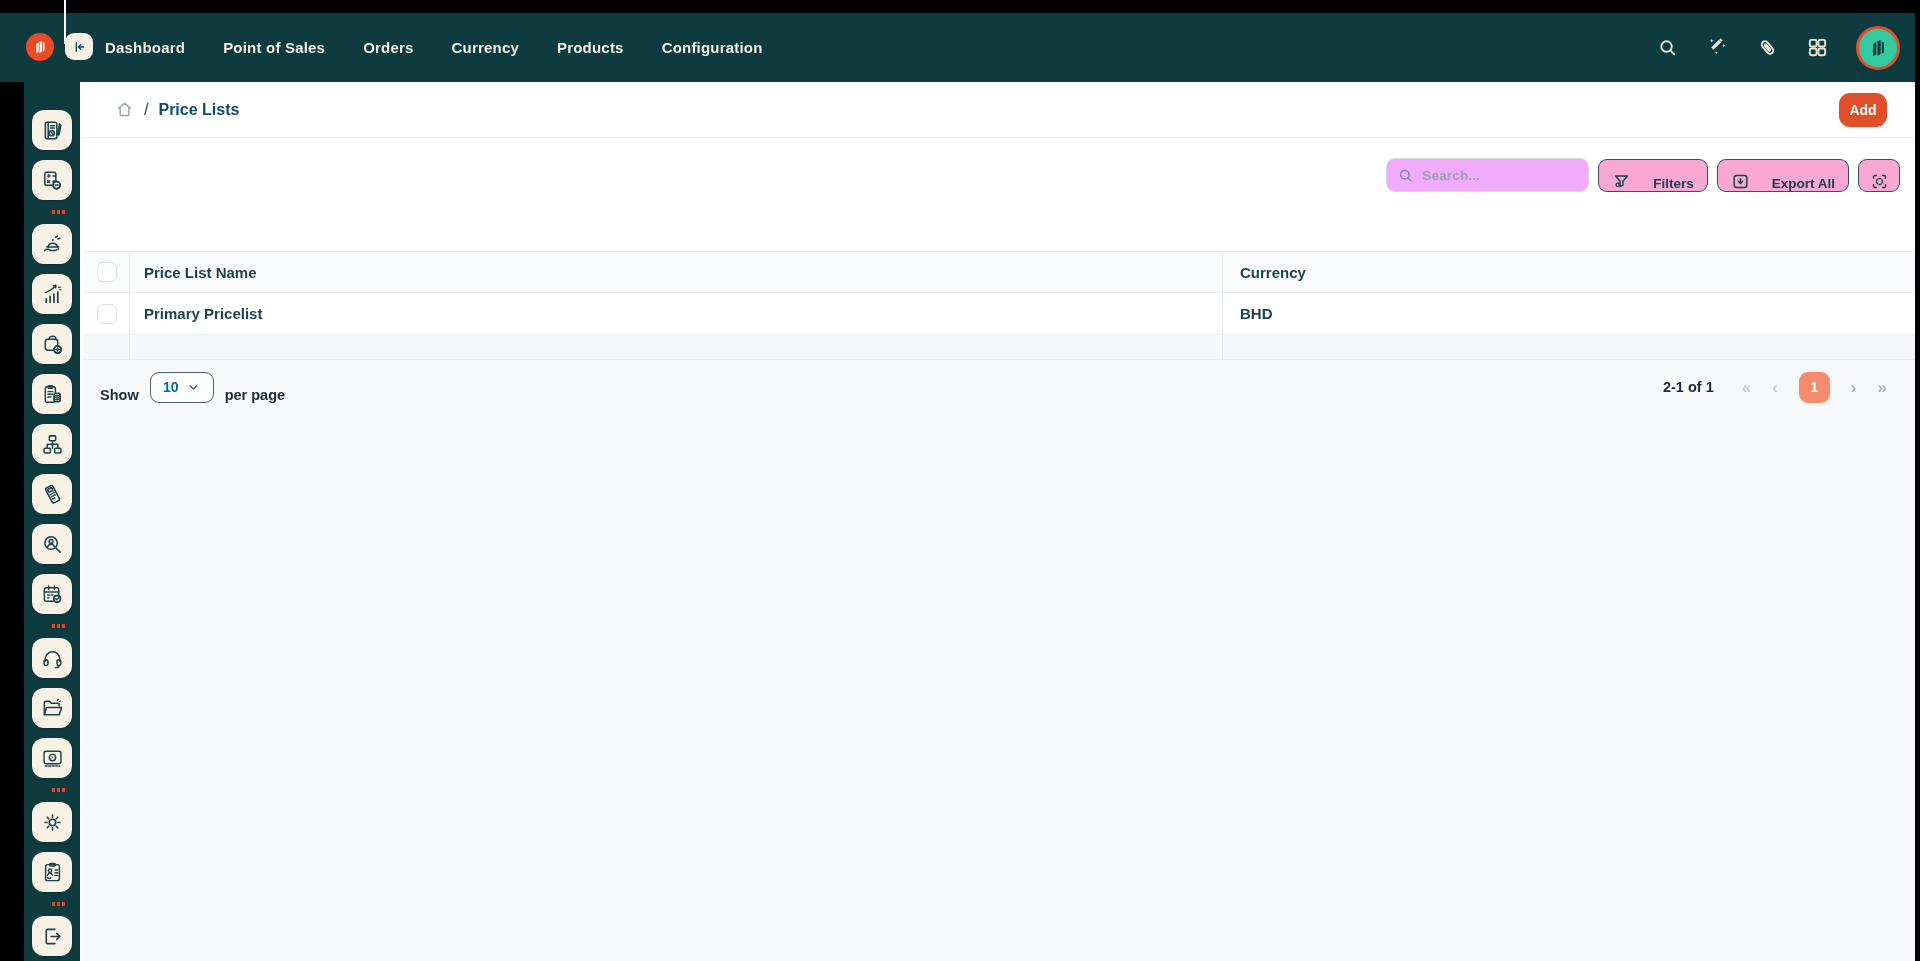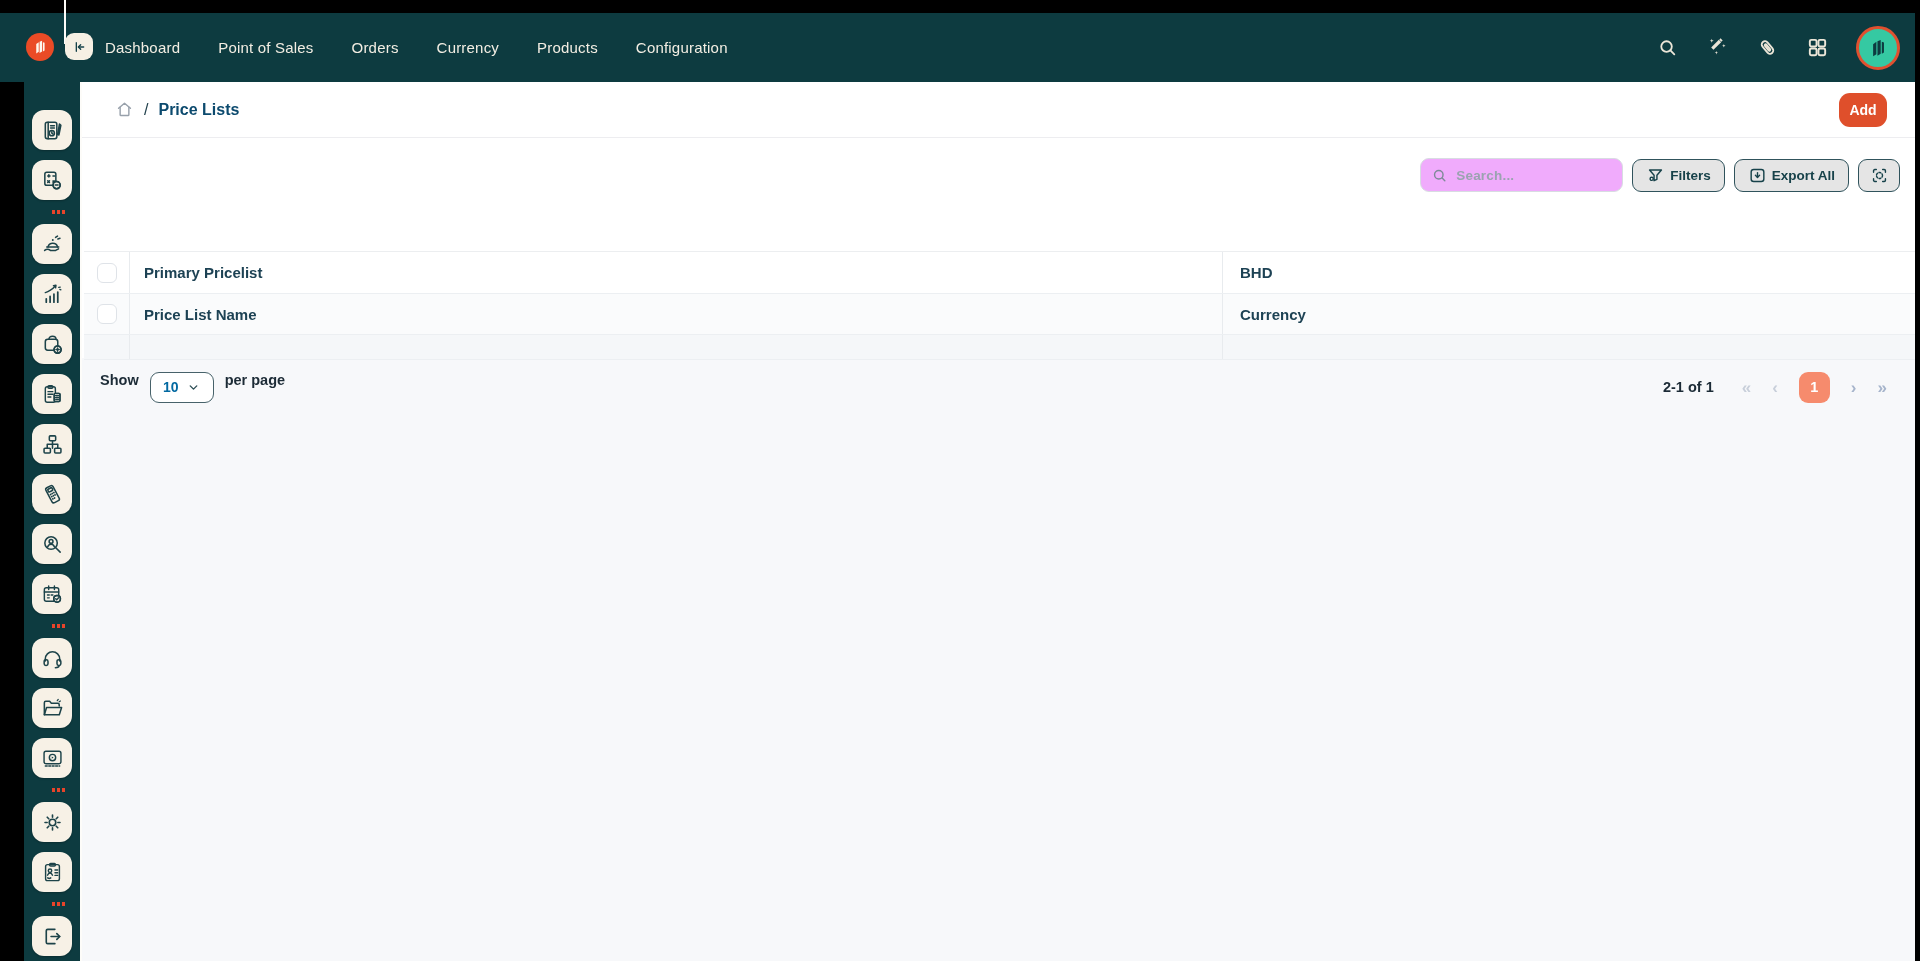--- a/index.html
+++ b/index.html
@@ -5,21 +5,21 @@
   * { margin:0; padding:0; box-sizing:border-box; }
   html,body { width:1920px; height:961px; background:#000; font-family:"Liberation Sans", sans-serif; overflow:hidden; }
   .stage { position:relative; width:1920px; height:961px; background:#000; }
 
   
   .topbar { position:absolute; left:0; top:13px; width:1915px; height:69px; background:#0d3b40; display:flex; align-items:center; }
   .vline-top { position:absolute; left:64px; top:0; width:2px; height:44px; background:#fdfcf9; z-index:3; }
   .logo-circle { position:absolute; left:26px; top:33px; width:28px; height:28px; border-radius:50%; background:#ea4b26; display:flex; align-items:center; justify-content:center; z-index:4; }
   .collapse-pill { position:absolute; left:65px; top:33px; width:28px; height:27px; border-radius:9px; background:#f6f0e4; display:flex; align-items:center; justify-content:center; z-index:4; color:#16424a; cursor:pointer; }
   .nav { position:absolute; left:105px; top:13px; height:69px; display:flex; align-items:center; gap:38px; }
-  .nav-item { color:#f3eee3; font-size:15px; font-weight:400; letter-spacing:.2px; cursor:pointer; white-space:nowrap; }
+  .nav-item { color:#f3eee3; font-size:15px; font-weight:700; letter-spacing:.2px; cursor:pointer; white-space:nowrap; }
   .top-actions { position:absolute; right:20px; top:13px; height:69px; display:flex; align-items:center; gap:27px; color:#ece6d8; }
   .top-icon { width:23px; height:23px; cursor:pointer; display:block; }
   .avatar { width:44px; height:44px; border-radius:50%; background:#35c9a2; border:3px solid #e0502f; display:flex; align-items:center; justify-content:center; cursor:pointer; }
 
   
   .sidebar { position:absolute; left:24px; top:82px; width:56px; height:879px; background:#0d3b40; display:flex; flex-direction:column; align-items:center; padding-top:28px; gap:10px; overflow:hidden; }
   .side-divider { position:absolute; left:80px; top:82px; width:2px; height:879px; background:#fdfcf9; z-index:2; }
   .tile { width:40px; height:40px; min-height:40px; border-radius:12px; background:#f7f1e6; color:#1d4349; display:flex; align-items:center; justify-content:center; cursor:pointer; box-shadow:0 1px 2px rgba(0,0,0,.25); }
   .tile svg { width:23px; height:23px; }
   .dash { width:13px; height:4px; min-height:4px; margin-left:12px; background:repeating-linear-gradient(90deg,#e8442a 0 3px,transparent 3px 5px); }
@@ -30,40 +30,40 @@
   .crumb { display:flex; align-items:center; gap:10px; }
   .crumb-sep { color:#23424e; font-size:16px; font-weight:400; }
   .crumb-current { color:#0c4a6e; font-size:16px; font-weight:800; }
   .add-btn { position:absolute; top:11px; right:28px; width:48px; height:34px; background:#df4f2b; border:none; border-radius:11px; color:#fff; font-family:inherit; font-size:14px; font-weight:700; cursor:pointer; }
 
   .white-card { position:absolute; left:0; top:55px; right:0; height:221px; background:#fff; border-top:1px solid #ededf0; }
   .toolbar { position:absolute; top:20px; right:15px; display:flex; align-items:center; gap:9px; }
   .search-box { width:203px; height:34px; border:1px solid #d8dce2; border-radius:9px; background:#f0abfc; display:flex; align-items:center; padding:0 10px; gap:8px; color:#8d97a5; }
   .search-box input { border:none; outline:none; flex:1; min-width:0; font-family:inherit; font-size:13.5px; color:#334; background:transparent; }
   .search-box input::placeholder { color:#9aa3b0; font-weight:600; letter-spacing:.2px; }
-  .tool-btn { height:33px; border:1.6px solid #30535c; border-radius:9px; background:#e5e5e5; display:flex; align-items:center; justify-content:center; gap:5px; padding:0 13px; color:#17424a; font-family:inherit; font-size:13.5px; font-weight:700; cursor:pointer; }
+  .tool-btn { height:33px; border:1.6px solid #30535c; border-radius:9px; background:#f9a8d4; display:flex; align-items:flex-end; justify-content:center; gap:22px; padding:0 13px; color:#17424a; font-family:inherit; font-size:13.5px; font-weight:700; cursor:pointer; }
   .tool-btn svg { width:19px; height:19px; }
   .fs-btn { width:42px; padding:0; }
 
   
   .table { position:absolute; left:2px; right:0; top:113px; border-top:1px solid #eceef0; }
   .trow { display:flex; align-items:stretch; border-bottom:1px solid #eceff2; }
   .thead { height:41px; background:#fafbfc; }
   .tdata { height:42px; background:#fff; }
   .tstrip { height:25px; background:#f5f7f9; }
   .c-check { width:46px; border-right:1px solid #e8ebee; display:flex; align-items:center; padding-left:13px; }
   .c-name { width:1093px; border-right:1px solid #e8ebee; display:flex; align-items:center; padding-left:14px; }
   .c-curr { flex:1; display:flex; align-items:center; padding-left:17px; }
   .th-text { color:#1d4254; font-size:15px; font-weight:700; }
   .td-text { color:#1d4254; font-size:15px; font-weight:700; }
   .checkbox { width:20px; height:20px; border:1.6px solid #dfe3e8; border-radius:6px; background:#fff; cursor:pointer; }
 
   
   .pagination { position:absolute; left:2px; right:0; top:287px; height:36px; display:flex; align-items:center; justify-content:space-between; padding:0 28px 0 16px; }
-  .pg-left { display:flex; align-items:flex-start; gap:11px; }
+  .pg-left { display:flex; align-items:flex-end; gap:11px; }
   .pg-label { color:#1c2b36; font-size:14.5px; font-weight:700; }
   .size-select { width:64px; height:31px; border:1.4px solid #47626a; border-radius:9px; background:#fff; display:flex; align-items:center; justify-content:center; gap:9px; cursor:pointer; }
   .size-value { color:#0369a1; font-size:14px; font-weight:700; }
   .size-select svg { width:13px; height:13px; color:#2e4f56; }
   .pg-right { display:flex; align-items:center; gap:21px; }
   .pg-range { color:#1c2b36; font-size:14.5px; font-weight:700; margin-right:7px; }
   .pg-nav { font-size:17px; font-weight:700; cursor:pointer; line-height:1; }
   .pg-muted { color:#c8cfda; }
   .pg-dim { color:#a6b4cb; }
   .pg-current { width:31px; height:31px; border-radius:9px; background:#f68b6d; color:#fff; font-size:14.5px; font-weight:700; display:flex; align-items:center; justify-content:center; cursor:pointer; }
@@ -326,40 +326,40 @@
         </button>
         <button class="tool-btn fs-btn">
           <svg viewBox="0 0 24 24" fill="none" stroke="currentColor" stroke-width="1.8" stroke-linecap="round">
             <path d="M8 4.5H6A1.5 1.5 0 0 0 4.5 6v2M16 4.5h2A1.5 1.5 0 0 1 19.5 6v2M8 19.5H6A1.5 1.5 0 0 1 4.5 18v-2M16 19.5h2a1.5 1.5 0 0 0 1.5-1.5v-2"></path>
             <circle cx="12" cy="12" r="3.8" stroke-dasharray="2.2 2"></circle>
           </svg>
         </button>
       </div>
 
       <div class="table">
+        <div class="trow thead">
+          <div class="c-check">
+            <div class="checkbox"></div>
+          </div>
+          <div class="c-name">
+            <span class="th-text">Price List Name</span>
+          </div>
+          <div class="c-curr">
+            <span class="th-text">Currency</span>
+          </div>
+        </div>
         <div class="trow tdata">
           <div class="c-check">
             <div class="checkbox"></div>
           </div>
           <div class="c-name">
             <span class="td-text">Primary Pricelist</span>
           </div>
           <div class="c-curr">
             <span class="td-text">BHD</span>
-          </div>
-        </div>
-        <div class="trow thead">
-          <div class="c-check">
-            <div class="checkbox"></div>
-          </div>
-          <div class="c-name">
-            <span class="th-text">Price List Name</span>
-          </div>
-          <div class="c-curr">
-            <span class="th-text">Currency</span>
           </div>
         </div>
         <div class="trow tstrip">
           <div class="c-check"></div>
           <div class="c-name"></div>
           <div class="c-curr"></div>
         </div>
       </div>
     </div>
 

